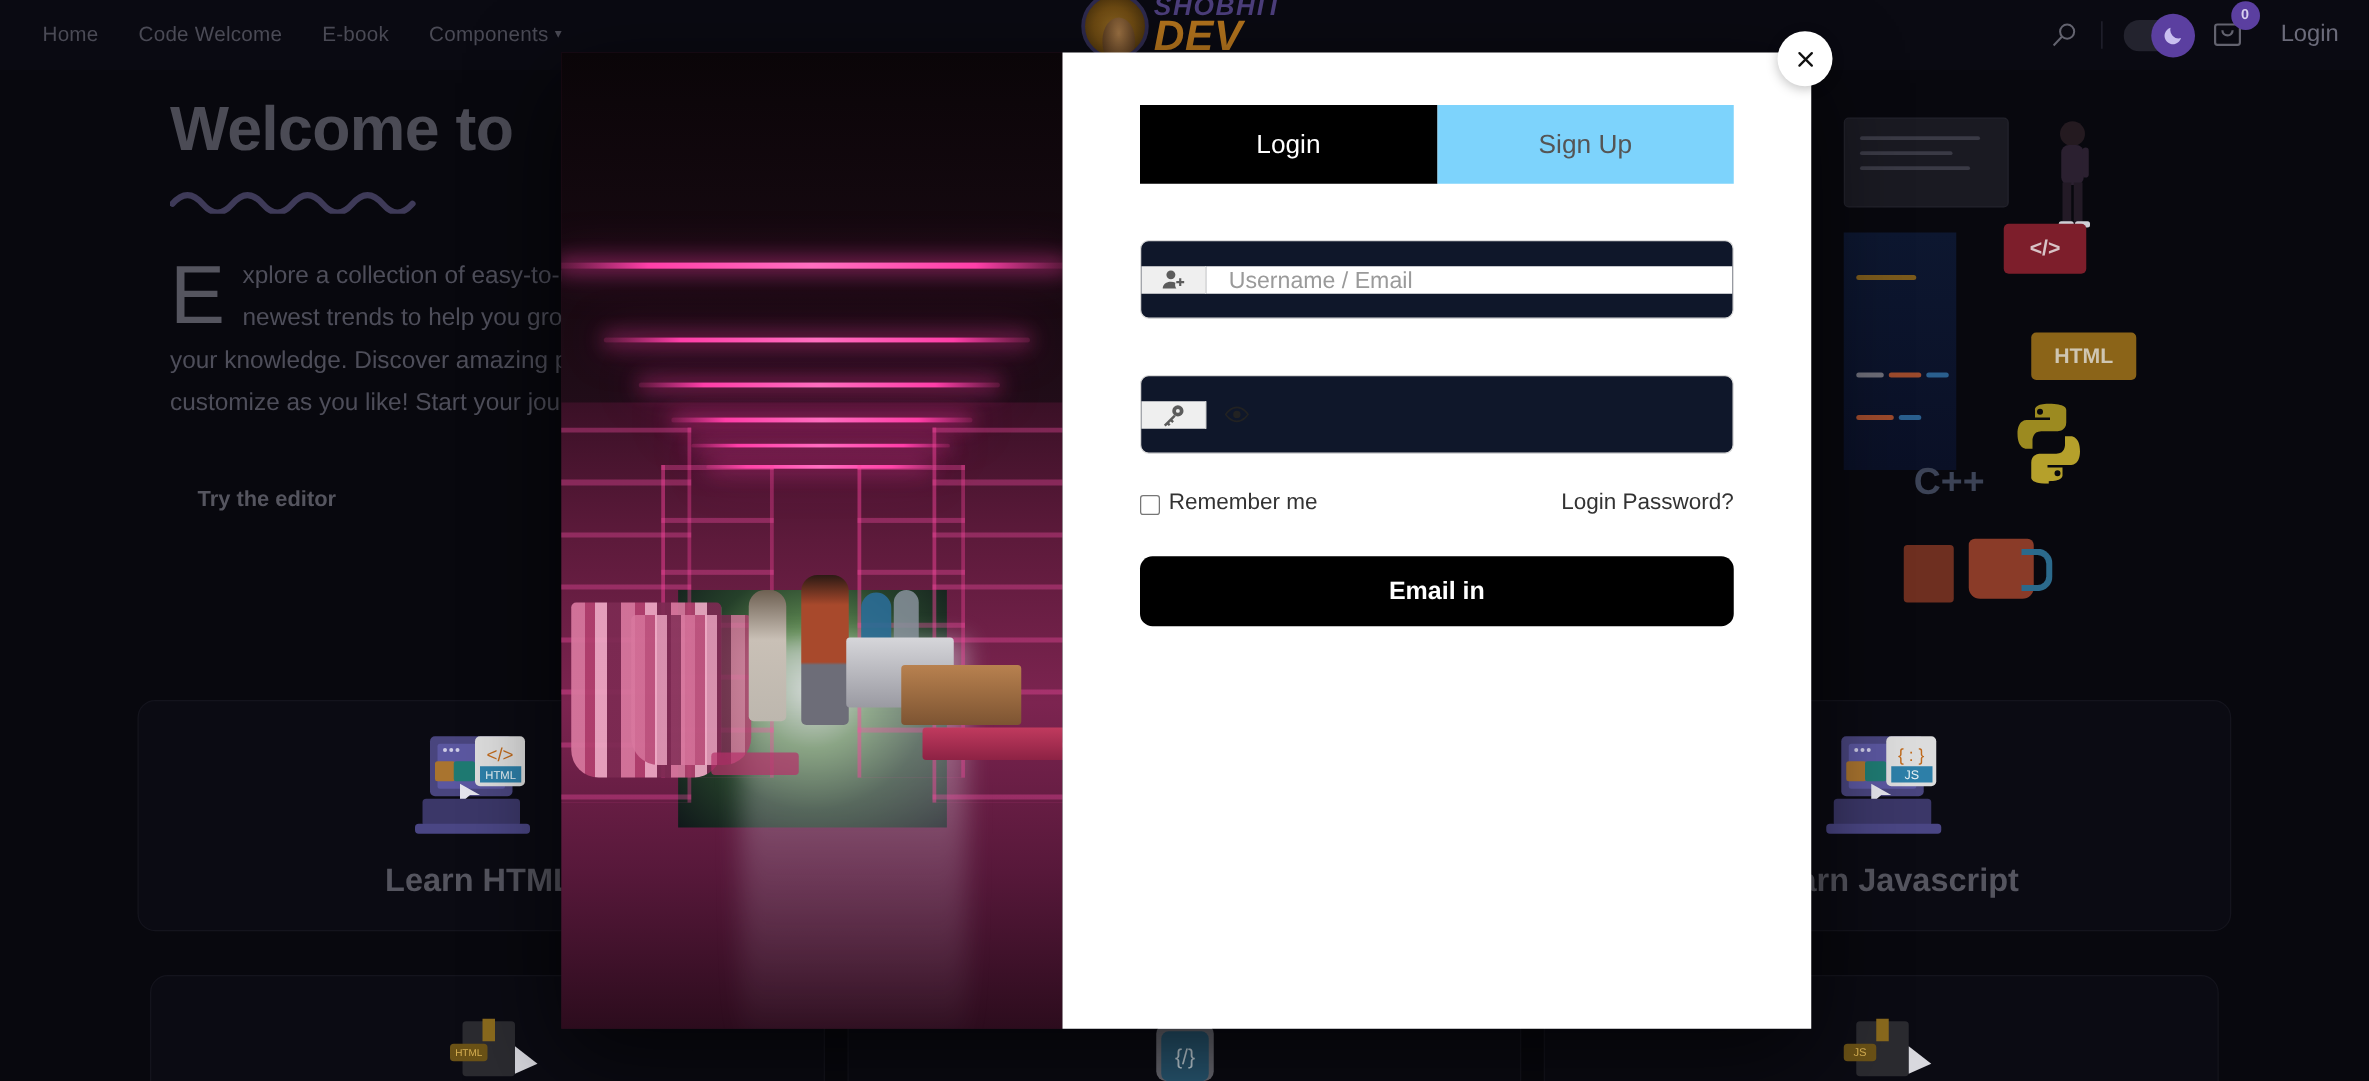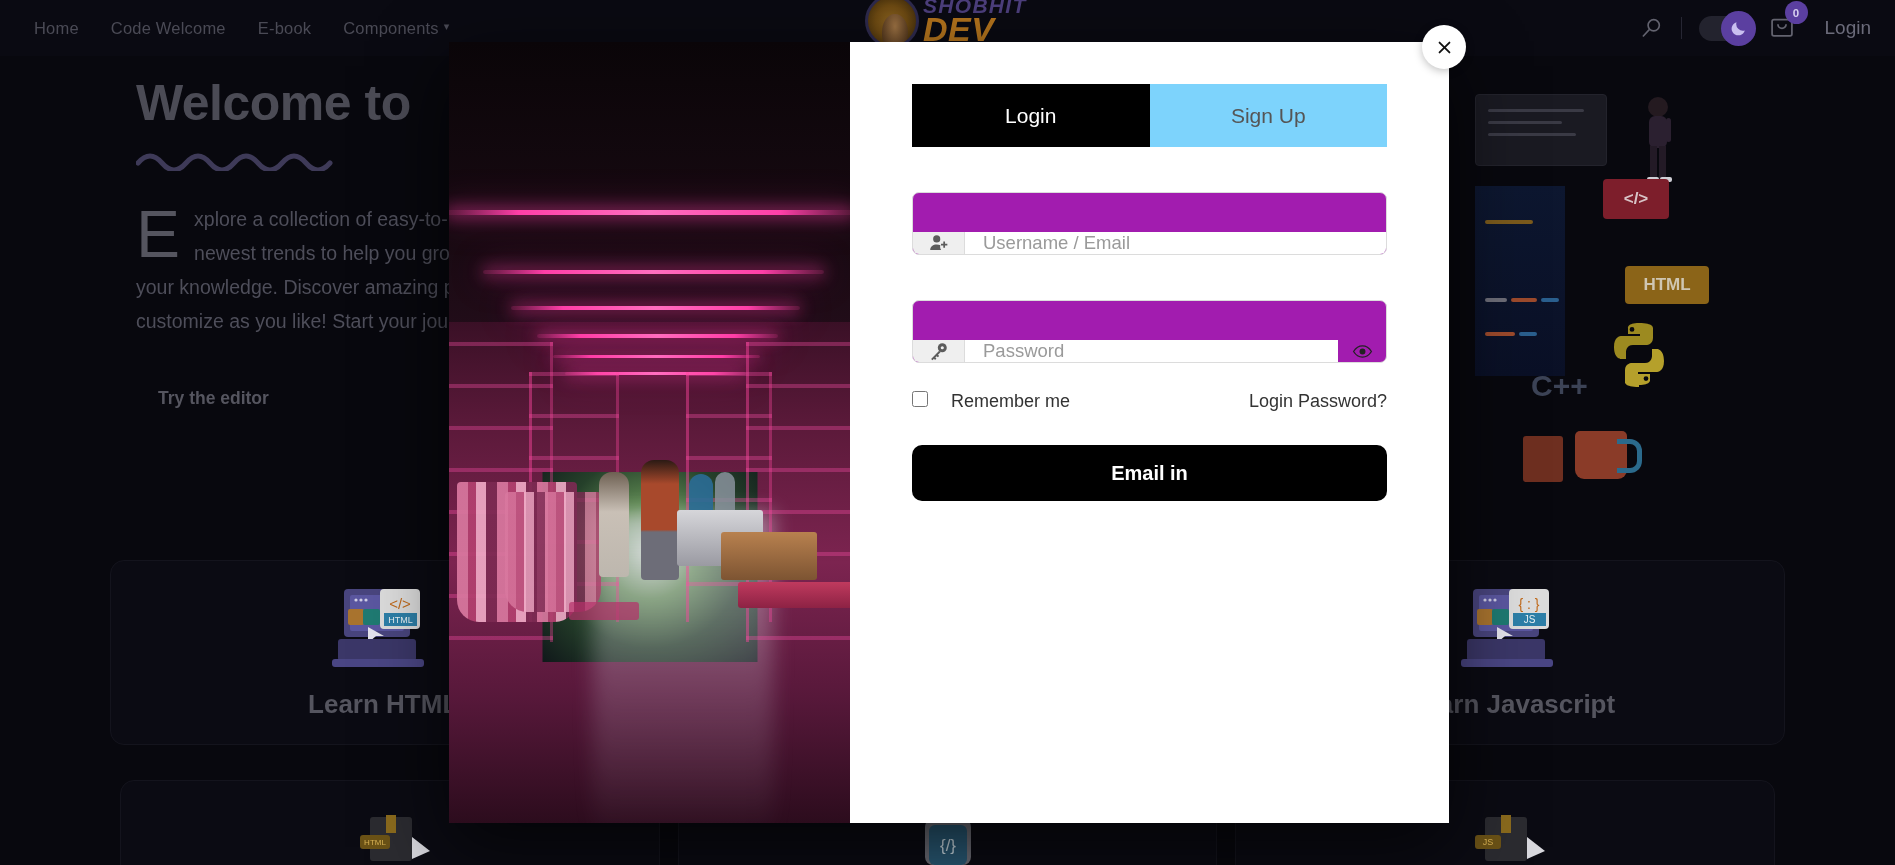--- a/index.html
+++ b/index.html
@@ -204,44 +204,44 @@
   }
   .tabs { display: flex; margin-top: 0; }
   .tab {
     flex: 1; height: 63px; border: none; cursor: pointer;
     font-size: 21px; display: flex; align-items: center; justify-content: center;
   }
   .tab-active { background: #000; color: #fff; }
   .tab-inactive { background: #7dd3fc; color: #555; }
 
   .field {
-    margin-top: 45px; display: flex; align-items: flex-end;
+    margin-top: 45px; display: flex; align-items: center;
     border: 1px solid #dcdcdc; border-radius: 7px; overflow: hidden;
-    height: 63px; background: #a21caf;
+    height: 63px; background: #0f172a;
   }
   .field-icon {
     width: 52px; flex: 0 0 52px; background: #efefef;
     border-right: 1px solid #dcdcdc;
     display: flex; align-items: center; justify-content: center;
   }
   .field input {
     flex: 1; border: none; outline: none;
     font-size: 18.5px; color: #333; padding: 0 18px;
     font-family: "Liberation Sans", sans-serif;
   }
   .field input::placeholder { color: #9a9a9a; }
   .eye-btn {
     width: 48px; border: none; background: transparent; cursor: pointer;
     display: flex; align-items: center; justify-content: center;
   }
 
   .row-mid {
     margin-top: 28px; display: flex; align-items: center; justify-content: space-between;
   }
-  .remember { display: flex; align-items: flex-start; gap: 23px; cursor: pointer; }
+  .remember { display: flex; align-items: flex-end; gap: 7px; cursor: pointer; }
   .remember input { width: 16px; height: 16px; cursor: pointer; }
   .remember span { font-size: 18px; color: #333; }
   .forgot {
     font-size: 18px; color: #333; text-decoration: none; cursor: pointer;
   }
   .signin-btn {
     margin-top: 33px; width: 100%; height: 56px;
     background: #000; color: #fff; border: none; border-radius: 10px;
     font-size: 20px; font-weight: 700; cursor: pointer;
     font-family: "Liberation Sans", sans-serif;
@@ -529,21 +529,20 @@
     </div>
 
     <div class="field">
       <div class="field-icon">
         <svg width="22" height="22" viewBox="0 0 24 24" fill="#5c5c5c">
           <circle cx="15.6" cy="8.4" r="4.9"></circle>
           <circle cx="15.6" cy="8.4" r="1.7" fill="#efefef"></circle>
           <path d="M12.2 11.8 3.4 20.6l1.5 1.5 1.6-1.6 1.2 1.2 1.5-1.5-1.2-1.2 1.4-1.4 1.3 1.3 1.5-1.5-1.3-1.3 2.8-2.8z"></path>
         </svg>
       </div>
-      <input type="password" placeholder="Password" style="">
       <button class="eye-btn">
         <svg width="21" height="21" viewBox="0 0 24 24" fill="none" stroke="#222" stroke-width="1.5">
           <path d="M1.8 12S5.8 5.6 12 5.6 22.2 12 22.2 12 18.2 18.4 12 18.4 1.8 12 1.8 12z"></path>
           <circle cx="12" cy="12" r="3.4" fill="#222" stroke="none"></circle>
         </svg>
       </button>
     </div>
 
     <div class="row-mid">
       <label class="remember">

